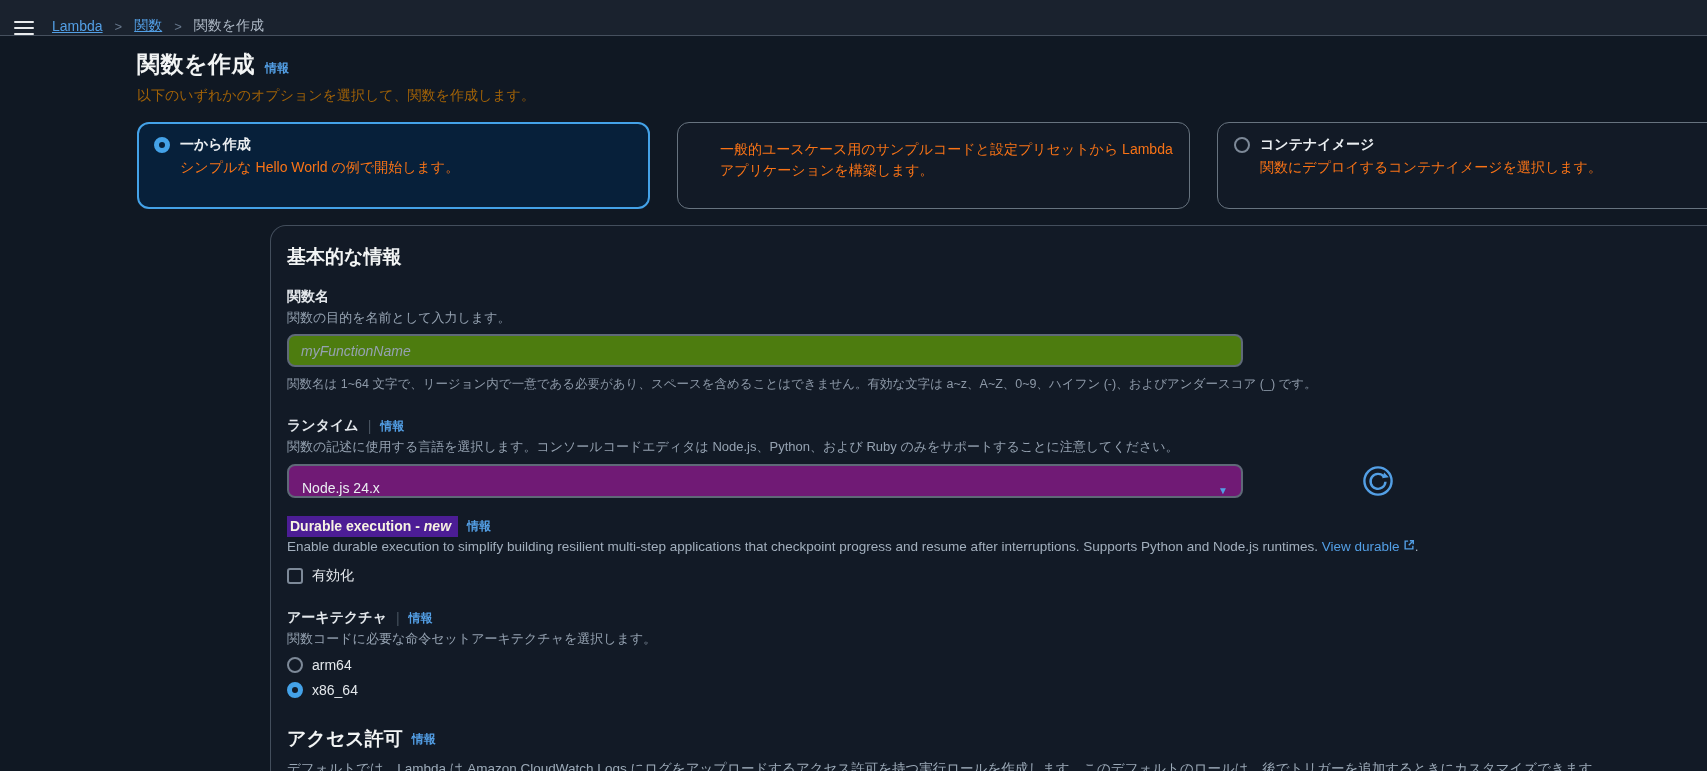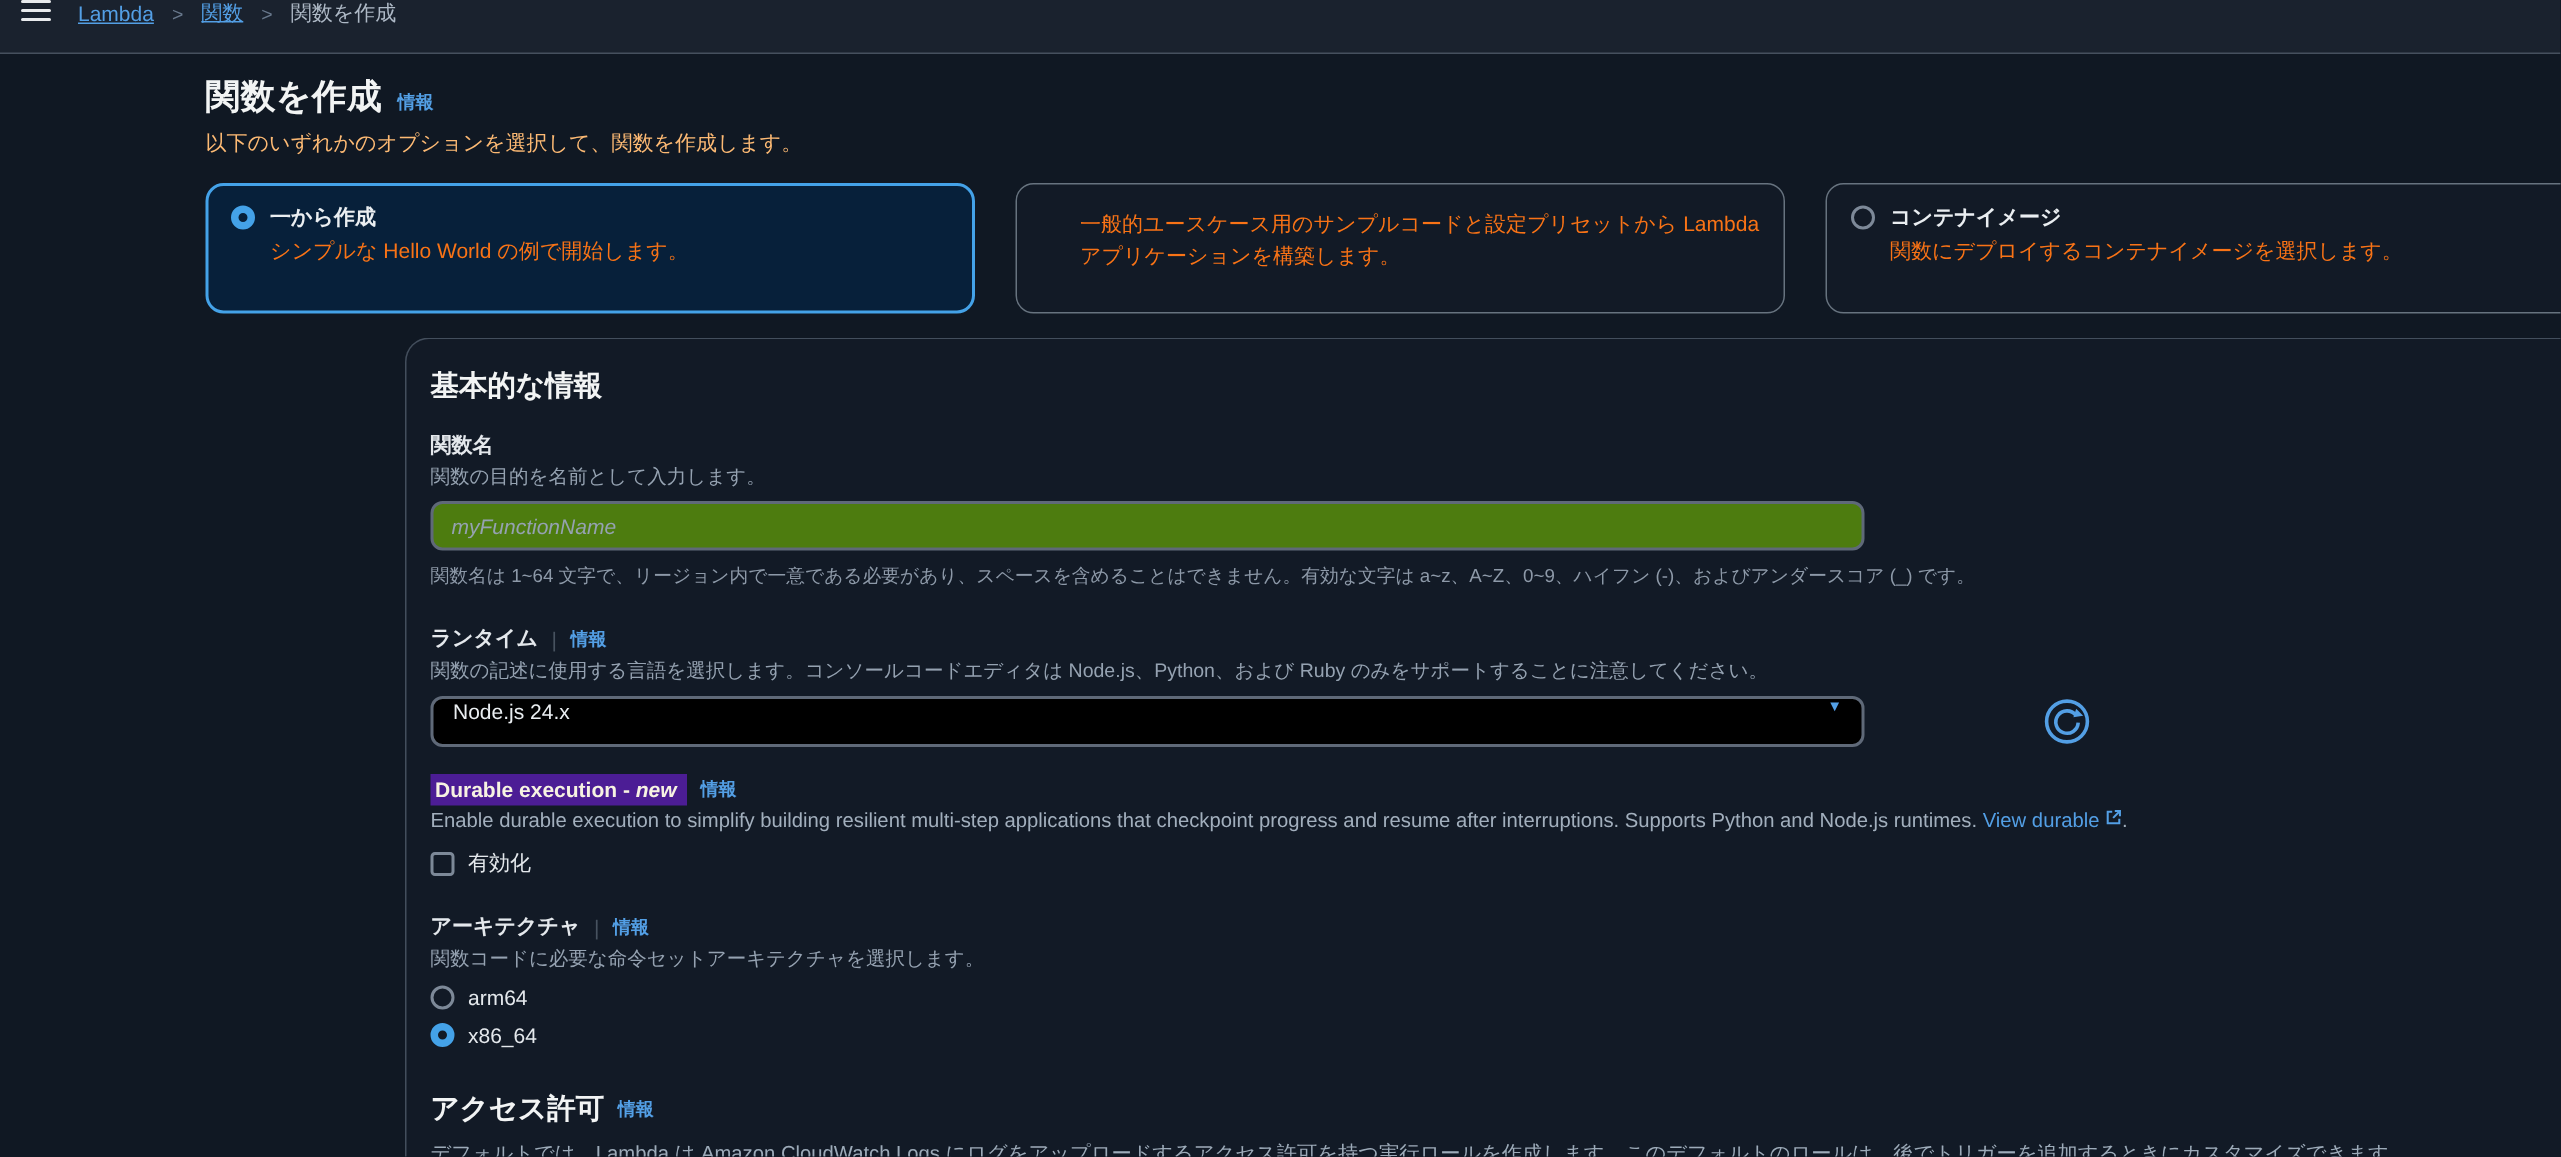--- a/index.html
+++ b/index.html
@@ -6,35 +6,35 @@
   html,body { margin:0; padding:0; }
   body {
     width:1707px; height:771px; overflow:hidden; position:relative;
     background:#101823; color:#e2e6ea;
     font-family:"Liberation Sans","DejaVu Sans",sans-serif;
   }
 
   
   .topbar {
     height:36px; background:#1a222e; border-bottom:1px solid #46505e;
-    display:flex; align-items:flex-start; padding:0 14px; gap:18px;
+    display:flex; align-items:flex-end; padding:0 14px; gap:18px;
   }
   .hamburger { width:20px; height:14px; display:flex; flex-direction:column; justify-content:space-between; cursor:pointer; }
   .hamburger span { display:block; height:2px; background:#e9ebed; border-radius:1px; }
   .breadcrumb { display:flex; align-items:center; gap:12px; font-size:14px; }
   .crumb-link { color:#539fe5; text-decoration:underline; cursor:pointer; }
   .crumb-sep { color:#68788c; font-size:13px; }
   .crumb-current { color:#aeb9c6; }
 
   
   .main { padding:13px 0 0 137px; }
   .title-row { display:flex; align-items:baseline; gap:10px; }
   .page-title { font-size:23px; font-weight:bold; color:#f2f4f4; letter-spacing:.5px; }
   .info-link { color:#539fe5; font-size:12px; font-weight:bold; cursor:pointer; }
-  .subtitle { margin-top:7px; font-size:14px; color:#fdba74; }
+  .subtitle { margin-top:7px; font-size:14px; color:#a16207; }
 
   
   .cards { display:flex; gap:27px; margin-top:17px; width:1593px; }
   .card {
     width:513px; min-height:87px; flex:none;
     background:#121a26; border:1px solid #67737f; border-radius:12px;
     padding:13px 16px; cursor:pointer;
   }
   .card.selected { background:#07203a; border:2px solid #44a2e8; padding:12px 15px; }
   .card-title-row { display:flex; align-items:center; gap:10px; }
@@ -63,23 +63,23 @@
   .text-input {
     margin-top:7px; width:956px; height:33px;
     background:#4d7c0f; border:2px solid #5f6978; border-radius:8px;
     padding:0 12px; font-size:14px; color:#e4e8ec; outline:none;
     font-family:"Liberation Sans","DejaVu Sans",sans-serif;
   }
   .text-input::placeholder { color:#95a2b1; font-style:italic; }
 
   .select-row { display:flex; align-items:center; margin-top:8px; }
   .select {
-    width:956px; height:34px; background:#000000;
+    width:956px; height:34px; background:#701a75;
     border:2px solid #5f6978; border-radius:8px; cursor:pointer;
-    display:flex; align-items:flex-start; justify-content:space-between; padding:0 13px;
+    display:flex; align-items:flex-end; justify-content:space-between; padding:0 13px;
   }
   .select-value { font-size:14px; color:#eaeef1; }
   .caret { color:#539fe5; font-size:10px; }
   .refresh-btn { margin-left:118px; width:34px; height:34px; cursor:pointer; display:flex; align-items:center; justify-content:center; }
 
   .mt-sec { margin-top:24px; }
   .highlight-label {
     display:inline-block; background:#4c1d95; color:#f7f3e2;
     font-size:14px; font-weight:bold; padding:2px 7px 3px 3px;
   }

